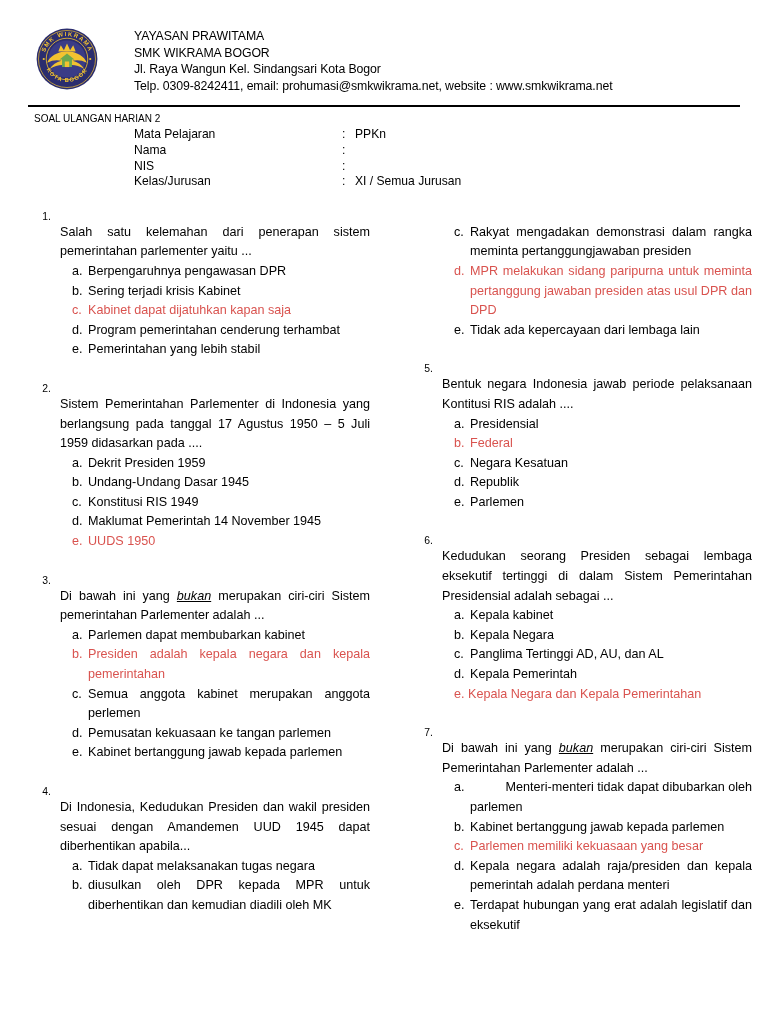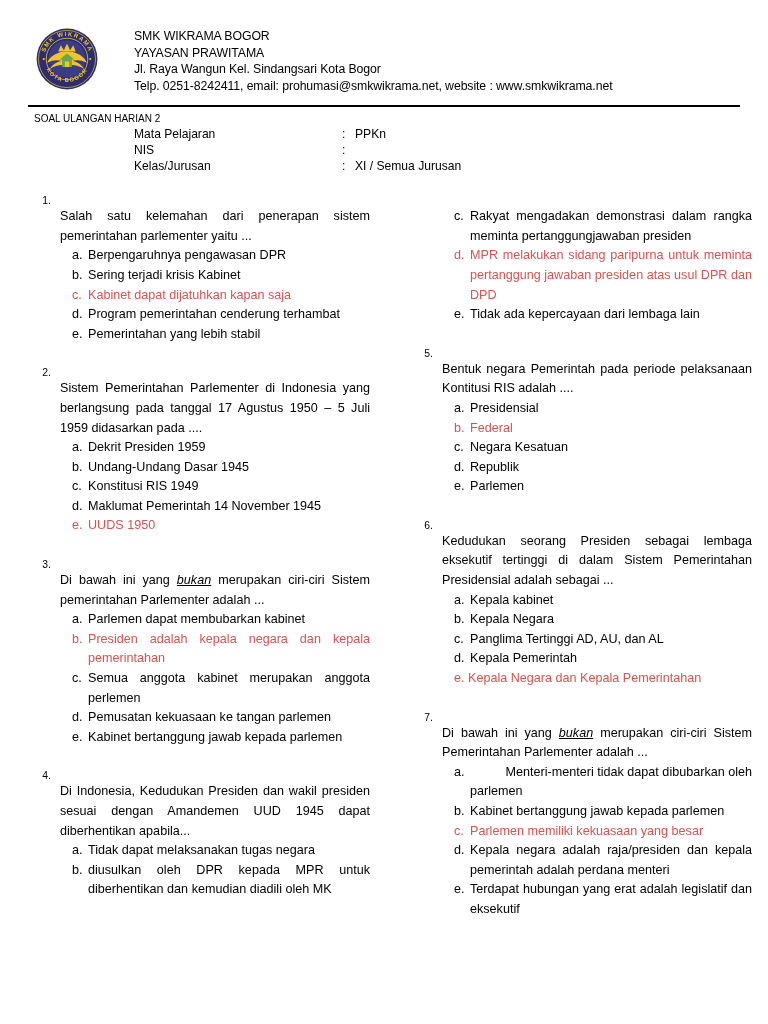--- a/index.html
+++ b/index.html
@@ -175,37 +175,42 @@
                  C30 61 39 59 46 60 L50 62 L54 60 C61 59 70 61 78 66
                  C74 60 67 55 59 53 C66 51 74 52 82 56 C78 46 66 38 50 38 Z" fill="#f2c230"></path>
 
         <path d="M36 38 L40 28 L45 36 L50 25 L55 36 L60 28 L64 38 Z" fill="#f2c230"></path>
 
         <path d="M50 41 L62 51 L58 51 L58 63 L42 63 L42 51 L38 51 Z" fill="#6aa84f"></path>
         <rect x="46.5" y="54" width="7" height="9" fill="#f2c230"></rect>
       </svg>
     </div>
     <div class="org-lines">
+      <div class="org-line">YAYASAN PRAWITAMA</div>
       <div class="org-line">SMK WIKRAMA BOGOR</div>
-      <div class="org-line">YAYASAN PRAWITAMA</div>
       <div class="org-line">Jl. Raya Wangun Kel. Sindangsari Kota Bogor</div>
-      <div class="org-line">Telp. 0251-8242411, email: prohumasi@smkwikrama.net, website : www.smkwikrama.net</div>
+      <div class="org-line">Telp. 0309-8242411, email: prohumasi@smkwikrama.net, website : www.smkwikrama.net</div>
     </div>
   </div>
 
   <hr class="rule">
 
   <div class="meta">
     <div class="meta-title">SOAL ULANGAN HARIAN 2</div>
     <table class="meta-table">
       <tbody>
         <tr>
           <td class="meta-label">Mata Pelajaran</td>
           <td class="meta-colon">:</td>
           <td class="meta-value">PPKn</td>
+        </tr>
+        <tr>
+          <td class="meta-label">Nama</td>
+          <td class="meta-colon">:</td>
+          <td class="meta-value"></td>
         </tr>
         <tr>
           <td class="meta-label">NIS</td>
           <td class="meta-colon">:</td>
           <td class="meta-value"></td>
         </tr>
         <tr>
           <td class="meta-label">Kelas/Jurusan</td>
           <td class="meta-colon">:</td>
           <td class="meta-value">XI / Semua Jurusan</td>
@@ -333,21 +338,21 @@
               <li class="opt">
                 <span class="opt-letter">e.</span>
                 <span class="opt-text">Tidak ada kepercayaan dari lembaga lain</span>
               </li>
             </ul>
           </div>
         </div>
         <div class="q">
           <div class="q-num">5.</div>
           <div class="q-body">
-            <div class="q-text">Bentuk negara Pemerintah pada periode pelaksanaan Kontitusi RIS adalah ....</div>
+            <div class="q-text">Bentuk negara Indonesia jawab periode pelaksanaan Kontitusi RIS adalah ....</div>
             <ul class="opts">
               <li class="opt">
                 <span class="opt-letter">a.</span>
                 <span class="opt-text nojust">Presidensial</span>
               </li>
               <li class="opt answer">
                 <span class="opt-letter">b.</span>
                 <span class="opt-text nojust">Federal</span>
               </li>
               <li class="opt">

